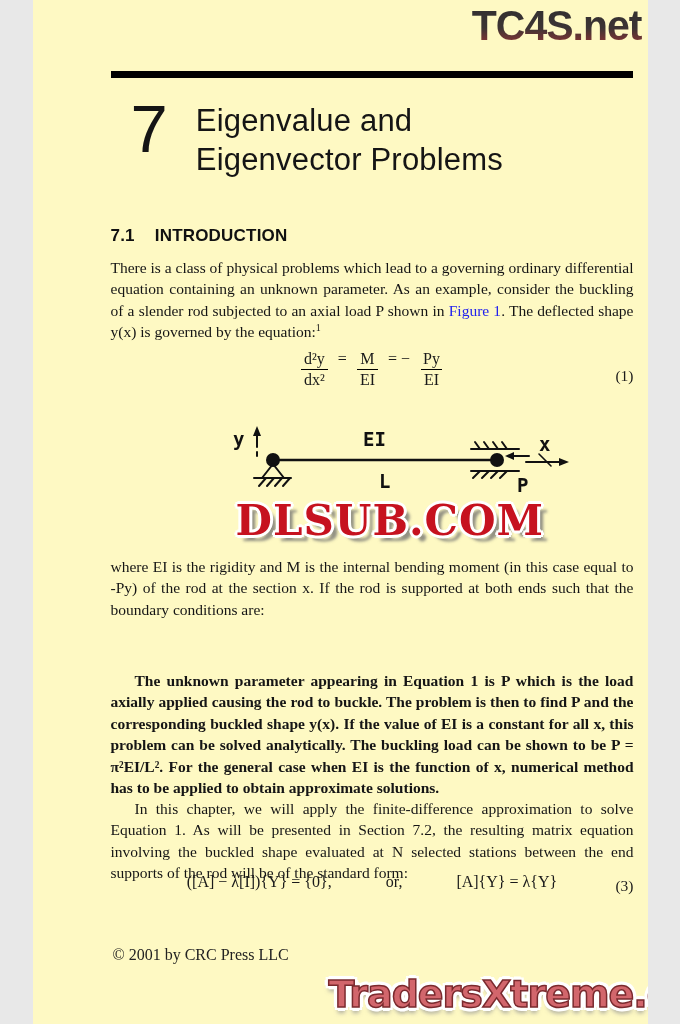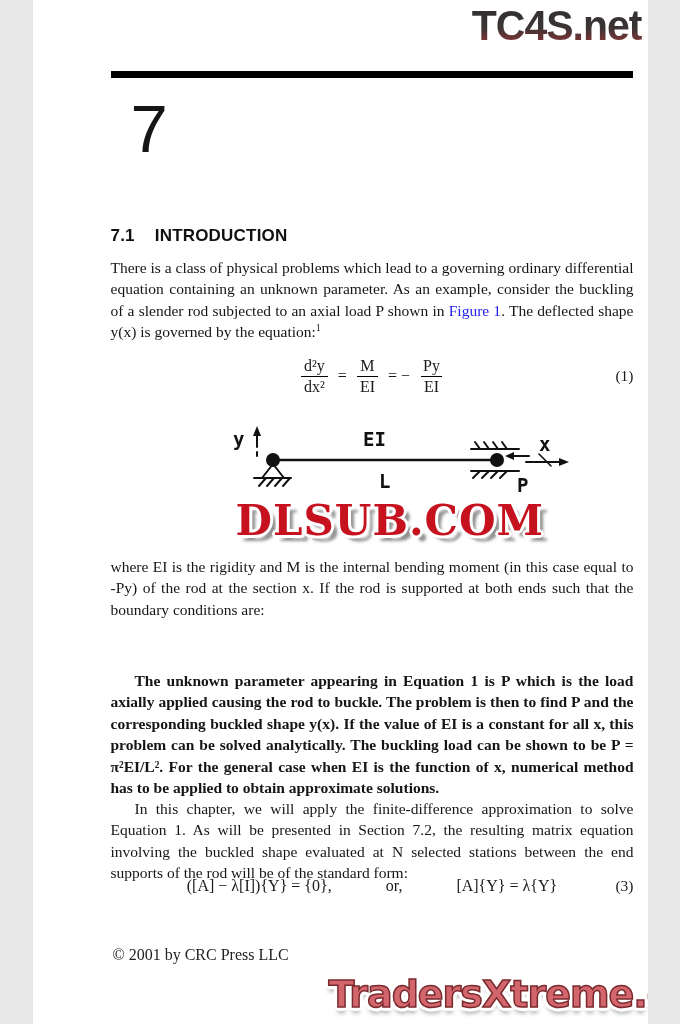--- a/index.html
+++ b/index.html
@@ -1,19 +1,19 @@
 <!DOCTYPE html>
 <html><head>
 <meta charset="utf-8">
 <style>
   * { margin:0; padding:0; box-sizing:border-box; }
   html,body { background:#e8e8e8; }
   .page {
     position:relative; width:615px; height:1024px; margin:0 auto;
-    background:#ffffff; overflow:hidden;
+    background:#fef9c3; overflow:hidden;
     font-family:"Liberation Serif", serif; color:#1a1a1a;
   }
 
   
   .wm-top {
     position:absolute; top:2px; right:6px;
     font-family:"Liberation Sans", sans-serif; font-weight:bold;
     font-size:41px; letter-spacing:-1px;
     background:linear-gradient(to bottom, #2e2e2e 0%, #3c3434 55%, #8a3434 88%, #a05050 100%);
     -webkit-background-clip:text; background-clip:text; color:transparent;
@@ -65,21 +65,21 @@
     font-size:15.5px; line-height:21.4px; text-align:justify; color:#151515;
   }
   .p1 { top:257px; }
   .p2 { top:556px; }
   .p3 { top:670px; text-indent:24px;font-weight:bold; }
   .p4 { top:798px; text-indent:24px; }
   .fig-link { color:#2222ee; text-decoration:none; }
   sup { font-size:10px; vertical-align:super; line-height:0; }
 
   
-  .eqrow { position:absolute; left:78px; width:523px; display:flex; justify-content:center; align-items:center; font-size:16px; }
+  .eqrow { position:absolute; left:78px; width:523px; display:flex; justify-content:center; font-size:16px; }
   .eq1 { top:350px; height:52px; }
   .eq2 { top:629px; height:24px; }
   .eq3 { top:873px; height:26px;gap:12px; }
   .eqnum { position:absolute; right:0; top:50%; transform:translateY(-50%); font-size:15.5px; }
   .frac { display:inline-flex; flex-direction:column; align-items:center; margin:0 6px; }
   .frac .num { padding:0 3px 1px; }
   .frac .den { border-top:1.2px solid #000; padding:1px 3px 0; }
   .eqsign { margin:0 4px; }
   .eq3 .gap { display:inline-block; width:30px; }
 
@@ -97,20 +97,24 @@
 <body>
 
 <div class="page">
 
   <div class="wm-top">TC4S.net</div>
 
   <div class="top-rule"></div>
 
   <div class="chapter-head">
     <div class="chapter-number">7</div>
+    <div class="chapter-title">
+      <div>Eigenvalue and</div>
+      <div>Eigenvector Problems</div>
+    </div>
   </div>
 
   <div class="section-head">
     <span class="sec-num">7.1</span><span>INTRODUCTION</span>
   </div>
 
   <div class="para p1">
     <span>There is a class of physical problems which lead to a governing ordinary differential equation containing an unknown parameter. As an example, consider the buckling of a slender rod subjected to an axial load P shown in </span><a href="#" class="fig-link">Figure 1</a><span>. The deflected shape y(x) is governed by the equation:</span><sup>1</sup>
   </div>
 

